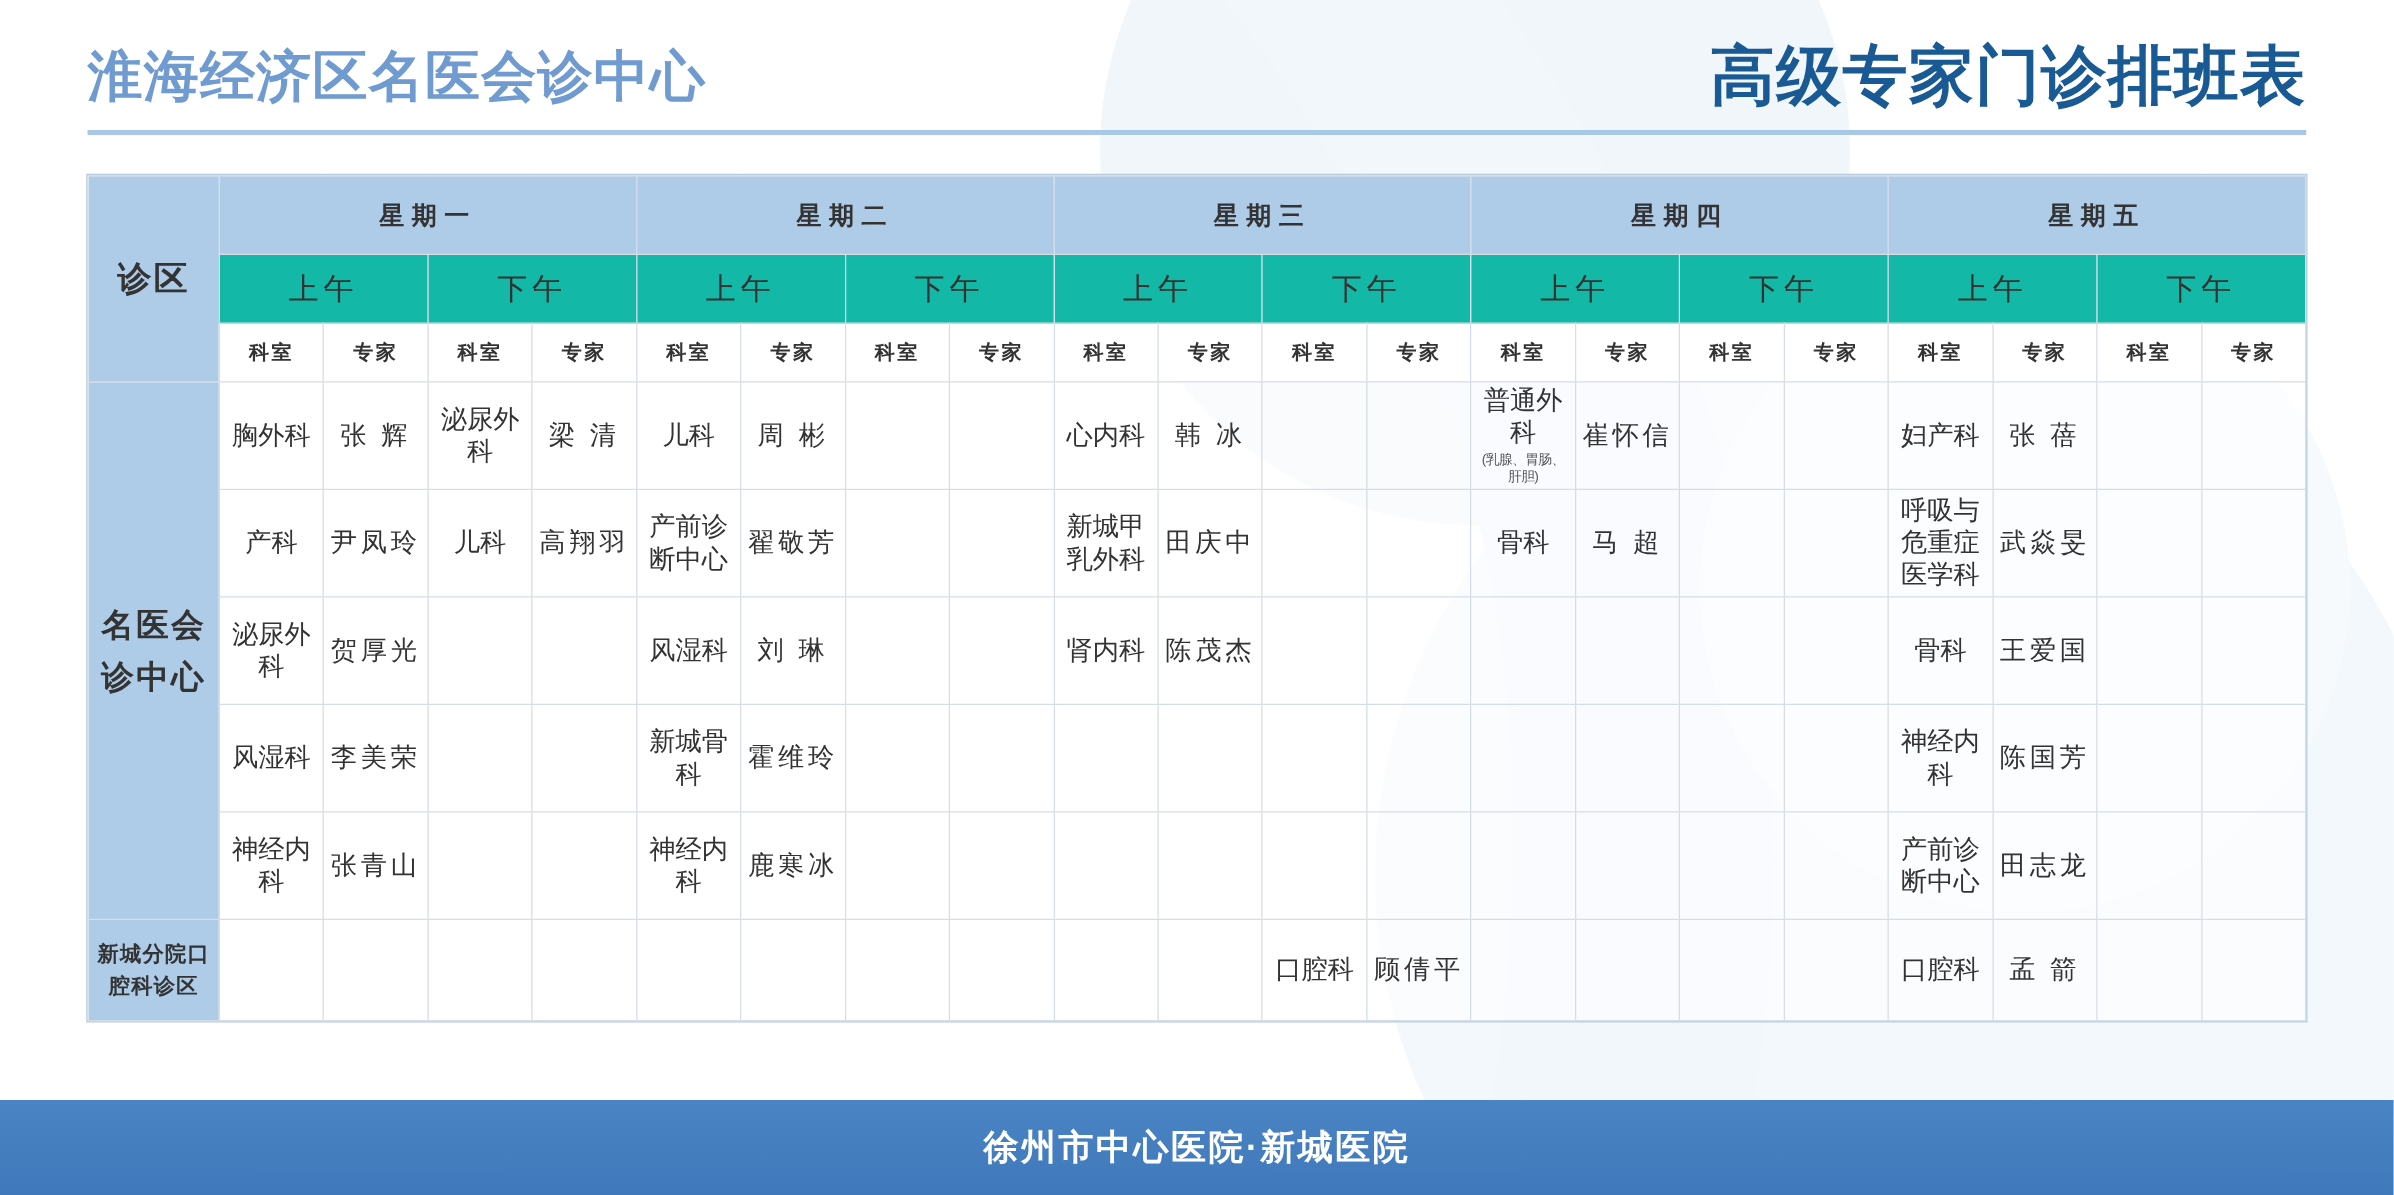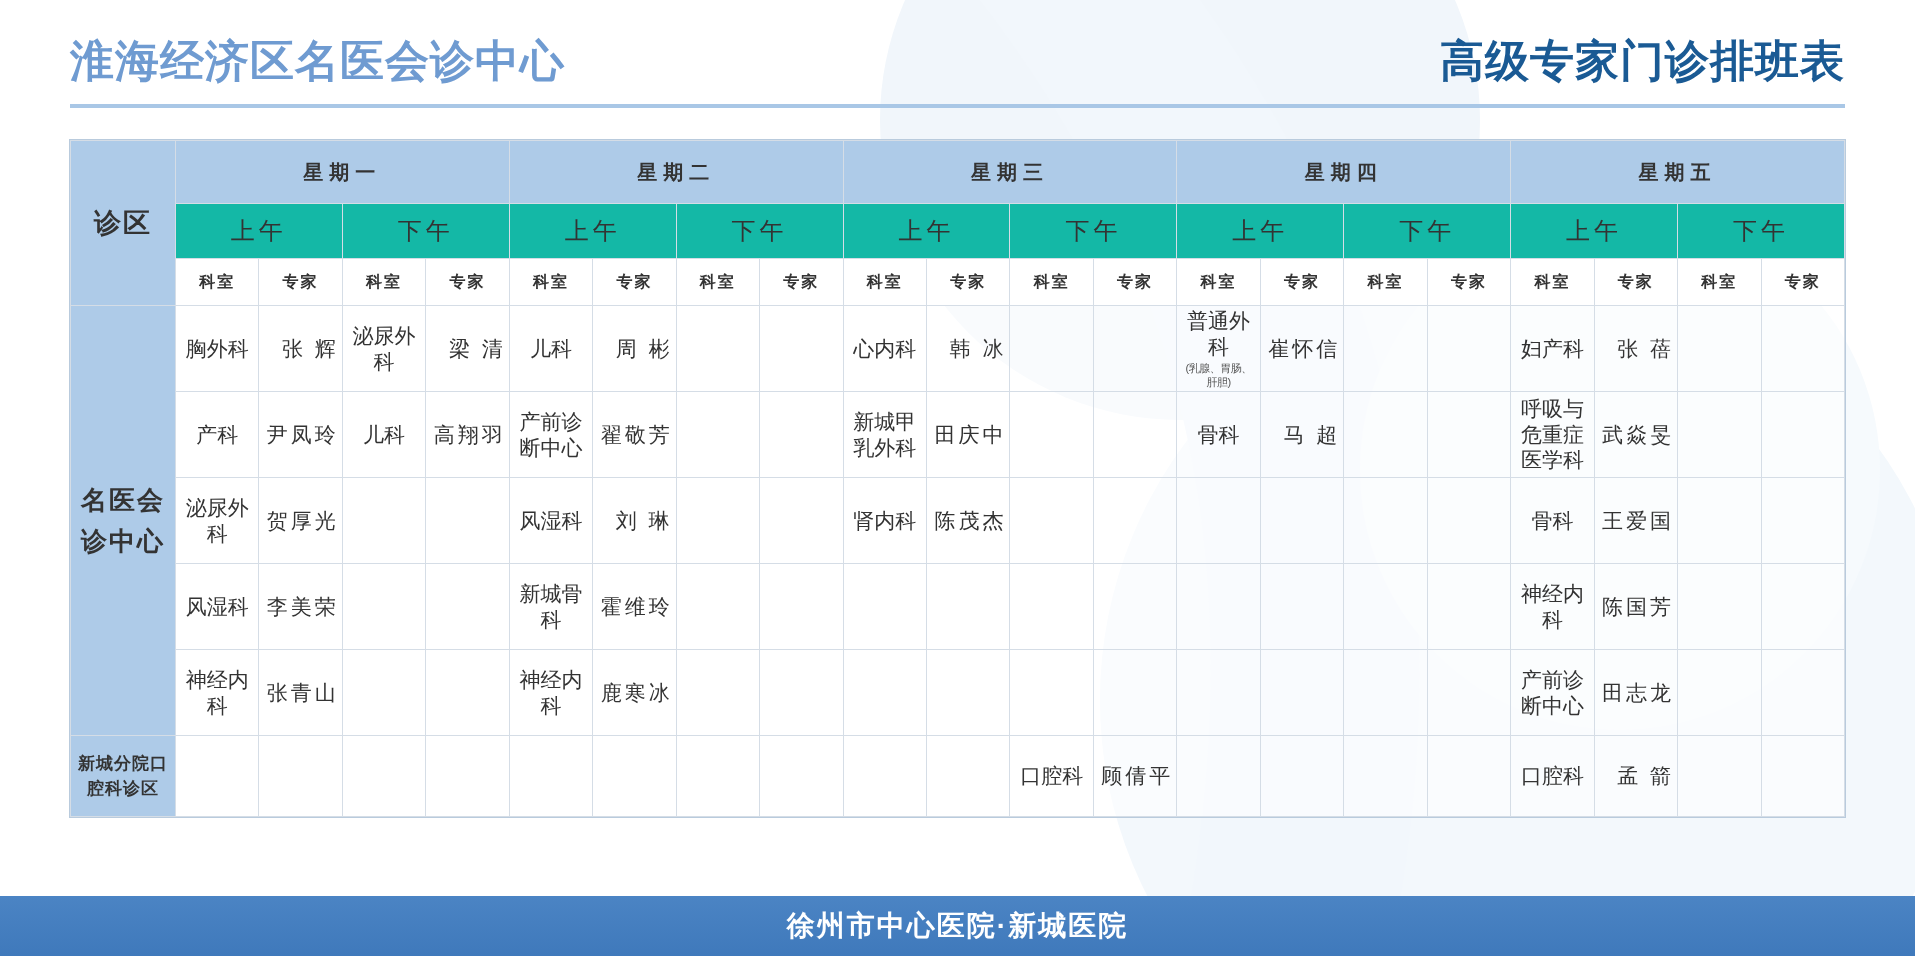--- a/index.html
+++ b/index.html
@@ -22,21 +22,21 @@
     height:122px;
     padding:0 70px;
     box-sizing:border-box;
     display:flex;align-items:center;justify-content:space-between;text-align:center;
   }
   .title-left{
     font-size:44px;font-weight:bold;color:#6f9bd1;letter-spacing:1px;
     white-space:nowrap;
   }
   .title-right{
-    font-size:44px;font-weight:bold;color:#1a5a94;letter-spacing:1px;
+    font-size:52px;font-weight:bold;color:#1a5a94;letter-spacing:1px;
     white-space:nowrap;
   }
   .header-rule{
     position:absolute;left:70px;right:70px;bottom:14px;height:4px;
     background:#a9c7e6;
   }
 
   
   .table-wrap{
     position:relative;
@@ -110,40 +110,40 @@
     letter-spacing:1px;
   }
   td.cell{
     height:81px;
     font-size:21px;
     line-height:1.22;
     padding:2px 3px;
     color:#333;
   }
   td.cell.dept{letter-spacing:0px;}
-  td.cell.expert{letter-spacing:3px;text-align:right;}
+  td.cell.expert{letter-spacing:3px;}
   .sub{
     display:block;
     font-size:11px;
     color:#555;
     letter-spacing:-0.5px;
     margin-top:3px;
   }
   td.lastrow{height:76px;}
 
   
   col.c-label{width:88px;}
   col.c-dept{width:70px;}
   col.c-exp{width:70px;}
 
   
   .footer{
     position:absolute;
     left:0;right:0;bottom:0;
-    height:60px;
+    height:76px;
     background:linear-gradient(180deg,#4b84c4 0%,#3f79bb 100%);
     display:flex;align-items:center;justify-content:center;
   }
   .footer-text{
     color:#ffffff;font-size:28px;font-weight:bold;letter-spacing:2px;
   }
 </style>
 </head>
 <body>
 

